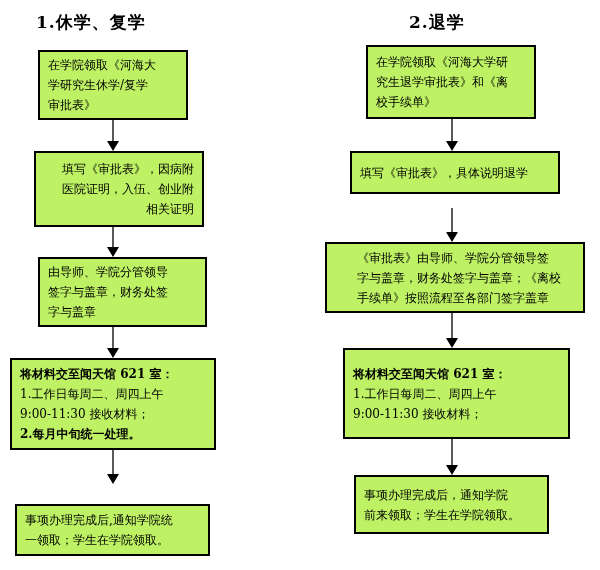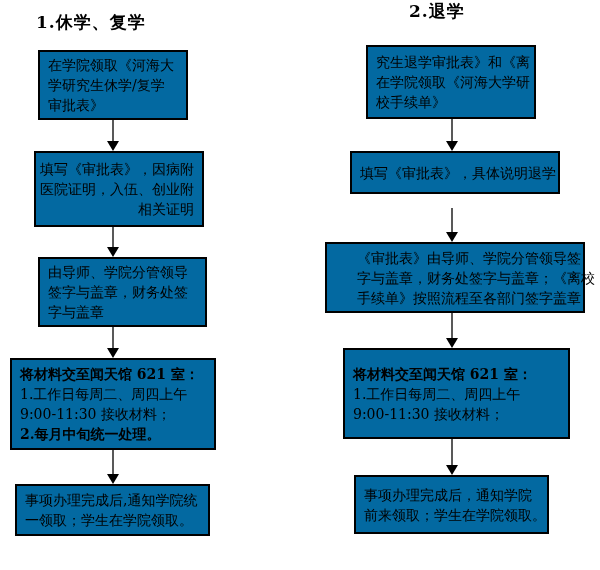--- a/index.html
+++ b/index.html
@@ -6,22 +6,22 @@
   .canvas{
     position:relative;width:600px;height:570px;background:#ffffff;
     font-family:"DejaVu Serif","Liberation Serif",serif;
     color:#000;overflow:hidden;
   }
   .sec-title{
     position:absolute;font-size:17px;font-weight:bold;white-space:nowrap;
     letter-spacing:1px;
   }
   .box{
-    position:absolute;box-sizing:border-box;border:2px solid #000;background:#0369a1;
-    font-size:14px;line-height:20px;padding:3px 8px;
+    position:absolute;box-sizing:border-box;border:2px solid #000;background:#bef264;
+    font-size:12px;line-height:20px;padding:3px 8px;
     display:flex;flex-direction:column;justify-content:center;
   }
   .box .line{display:block;white-space:nowrap;}
   .bold{font-weight:bold;}
   .arrow{position:absolute;width:12px;}
   .arrow .shaft{position:absolute;left:5px;top:0;bottom:9px;width:2px;background:#595959;}
   .arrow .head{
     position:absolute;left:0;bottom:0;width:0;height:0;
     border-left:6px solid transparent;border-right:6px solid transparent;
     border-top:10px solid #000;
@@ -72,30 +72,30 @@
     <span class="line">1.工作日每周二、周四上午</span>
     <span class="line">9:00-11:30 接收材料；</span>
     <span class="line bold">2.每月中旬统一处理。</span>
   </div>
 
   <div class="arrow" style="left:107px;top:450px;height:34px;">
     <span class="shaft"></span>
     <span class="head"></span>
   </div>
 
-  <div class="box" style="left:15px;top:484px;width:195px;height:52px;">
+  <div class="box" style="left:15px;top:504px;width:195px;height:52px;">
     <span class="line">事项办理完成后,通知学院统</span>
     <span class="line">一领取；学生在学院领取。</span>
   </div>
 
-  <div class="sec-title" style="left:409px;top:0;text-align:right;">2.退学</div>
+  <div class="sec-title" style="left:409px;top:11px;text-align:right;">2.退学</div>
 
   <div class="box" style="left:366px;top:45px;width:170px;height:74px;">
+    <span class="line">在学院领取《河海大学研</span>
     <span class="line">究生退学审批表》和《离</span>
-    <span class="line">在学院领取《河海大学研</span>
     <span class="line">校手续单》</span>
   </div>
 
   <div class="arrow" style="left:446px;top:119px;height:32px;">
     <span class="shaft"></span>
     <span class="head"></span>
   </div>
 
   <div class="box" style="left:350px;top:151px;width:210px;height:43px;">
     <span class="line">填写《审批表》，具体说明退学</span>

